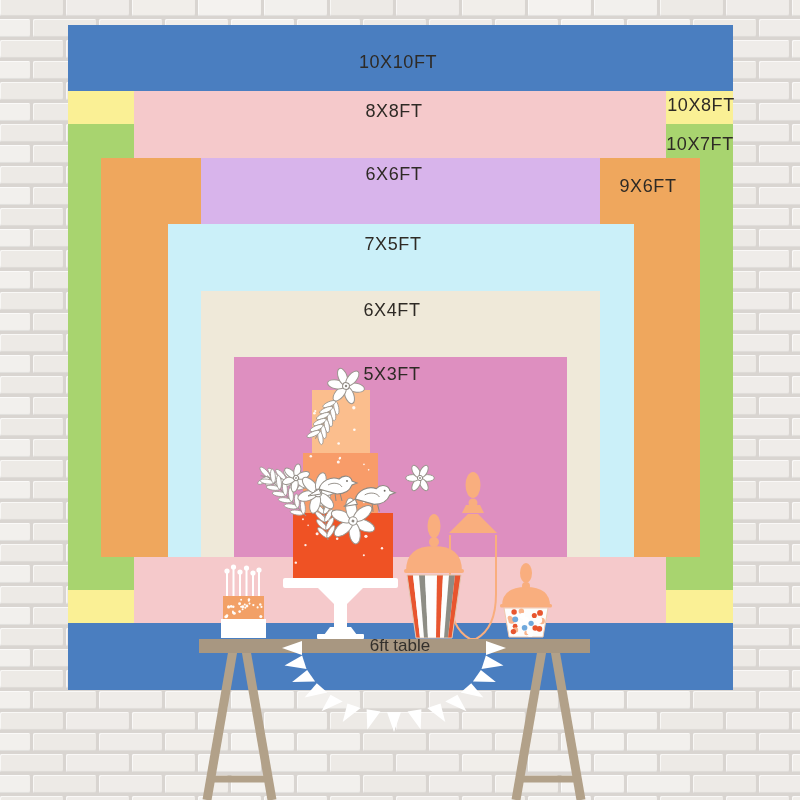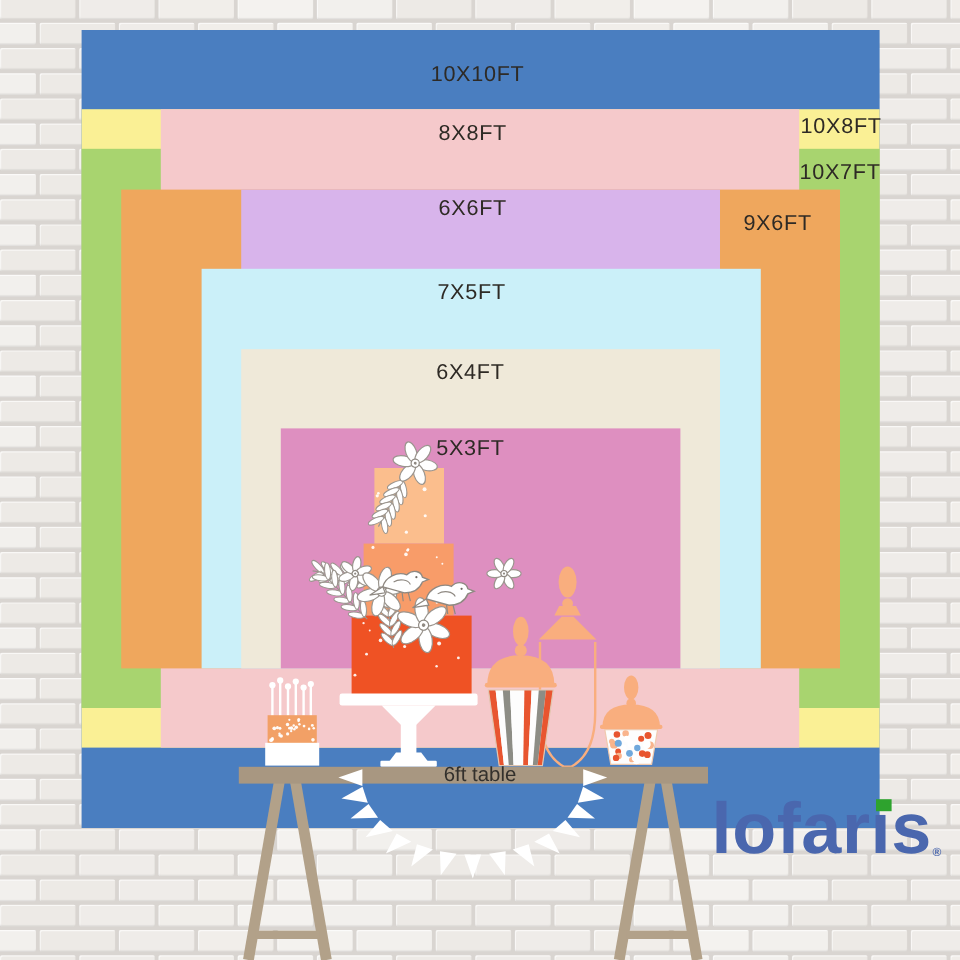--- a/index.html
+++ b/index.html
@@ -878,19 +878,14 @@
       <div class="size-label" style="left: 394px; top: 111px; color: rgb(46, 42, 37);">8X8FT</div>
       <div class="size-label" style="left: 648px; top: 186px; color: rgb(46, 42, 37);">9X6FT</div>
       <div class="size-label" style="left: 394px; top: 174px; color: rgb(46, 42, 37);">6X6FT</div>
       <div class="size-label" style="left: 393px; top: 244px; color: rgb(46, 42, 37);">7X5FT</div>
       <div class="size-label" style="left: 392px; top: 310px; color: rgb(46, 42, 37);">6X4FT</div>
       <div class="size-label" style="left: 392px; top: 374px; color: rgb(46, 42, 37);">5X3FT</div>
     </div>
 
   <div class="table-label">6ft table</div>
 
-  <div class="logo">
-    <div class="logo-text" style="color: rgb(74, 103, 174);">lofarıs</div>
-    <div class="logo-green" style="background: rgb(46, 163, 46);"></div>
-    <div class="logo-reg" style="color: rgb(74, 103, 174);">®</div>
-  </div>
 
 </div>
 
 </body></html>

